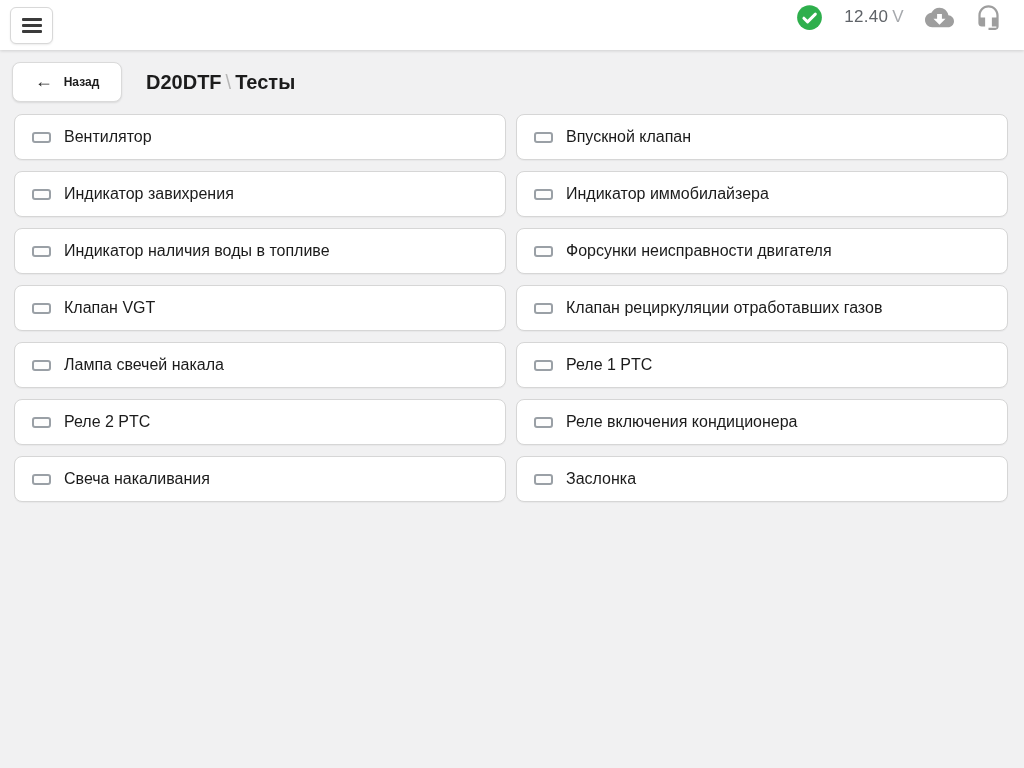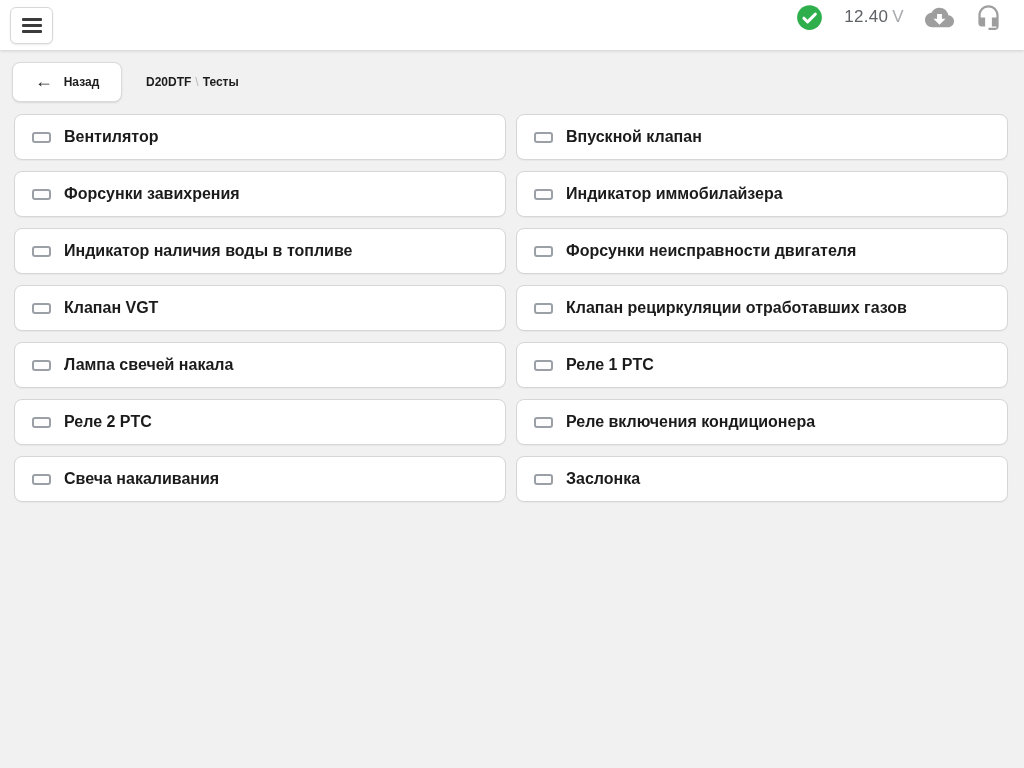--- a/index.html
+++ b/index.html
@@ -41,42 +41,42 @@
   }
   .back-btn {
     width:110px; height:40px; background:#fff;
     border:1px solid #dadada; border-radius:8px;
     box-shadow:0 1px 2px rgba(0,0,0,0.10);
     display:flex; align-items:center; justify-content:center; gap:11px;
     cursor:pointer;
   }
   .back-arrow { font-size:18px; color:#2a2a2a; line-height:1; position:relative; top:-1px; }
   .back-label { font-size:12px; font-weight:600; color:#1c1c1c; }
-  .breadcrumb { margin-left:24px; font-size:12px; font-weight:600; color:#1c1c1c; }
+  .breadcrumb { margin-left:24px; font-size:20px; font-weight:600; color:#1c1c1c; }
   .breadcrumb .sep { color:#b7b7b7; font-weight:400; padding:0 4px; }
 
   
   .grid {
     position:absolute; top:114px; left:14px; width:994px;
     display:grid; grid-template-columns:1fr 1fr; column-gap:10px;
   }
   .col { display:flex; flex-direction:column; gap:11px; }
   .test-btn {
     height:46px; background:#ffffff;
     border:1px solid #d6d6d6; border-radius:8px;
     box-shadow:0 1px 1px rgba(0,0,0,0.04);
     display:flex; align-items:center;
     padding-left:17px; cursor:pointer;
   }
   .test-icon {
     width:19px; height:11px; flex:0 0 auto;
     border:2px solid #9aa0a6; border-radius:3px;
     margin-right:13px; background:#fdfdfd;
   }
-  .test-label { font-size:16px; font-weight:700; color:#1b1b1b; white-space:nowrap;text-align:center; }
+  .test-label { font-size:16px; font-weight:400; color:#1b1b1b; white-space:nowrap;text-align:center; }
 </style>
 </head>
 <body>
 
 <div class="topbar">
   <div class="menu-btn">
     <span style="display:contents">
       <span class="bar"></span><span class="bar"></span><span class="bar"></span>
     </span>
   </div>
@@ -113,21 +113,21 @@
 </div>
 
 <div class="grid">
   <div class="col">
       <div class="test-btn">
         <span class="test-icon"></span>
         <span class="test-label">Вентилятор</span>
       </div>
       <div class="test-btn">
         <span class="test-icon"></span>
-        <span class="test-label">Форсунки завихрения</span>
+        <span class="test-label">Индикатор завихрения</span>
       </div>
       <div class="test-btn">
         <span class="test-icon"></span>
         <span class="test-label">Индикатор наличия воды в топливе</span>
       </div>
       <div class="test-btn">
         <span class="test-icon"></span>
         <span class="test-label">Клапан VGT</span>
       </div>
       <div class="test-btn">

